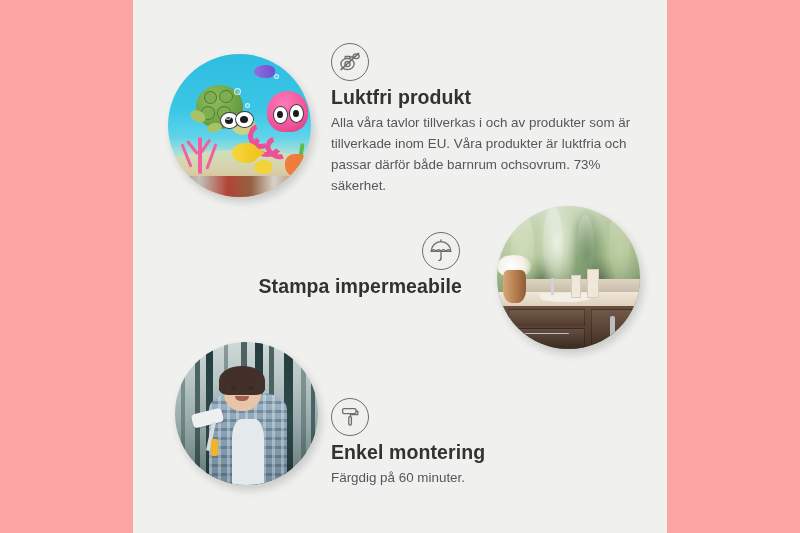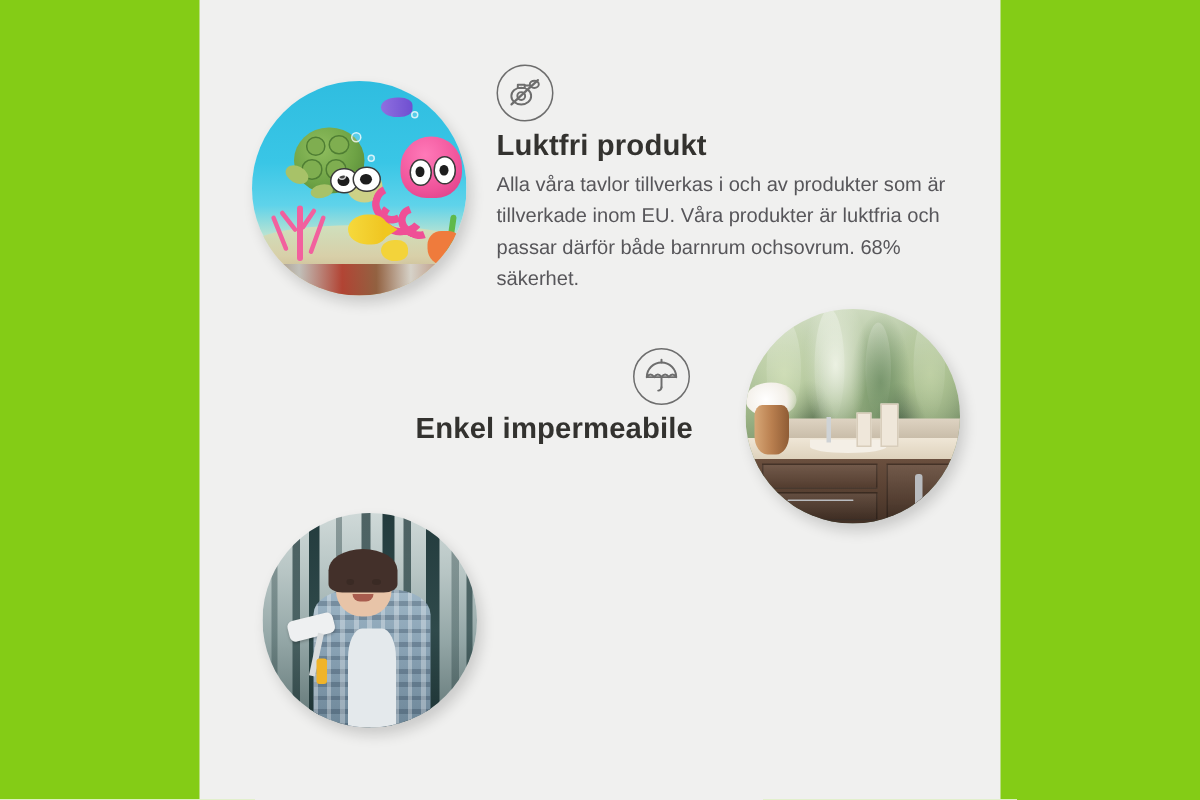--- a/index.html
+++ b/index.html
@@ -9,21 +9,21 @@
     height: 533px;
     overflow: hidden;
     background: #ffffff;
     font-family: "Liberation Sans", sans-serif;
   }
 
   #stage {
     position: relative;
     width: 800px;
     height: 533px;
-    background: #84cc16;
+    background: #fca5a5;
   }
 
   
   .panel {
     position: absolute;
     left: 133px;
     top: 0;
     width: 534px;
     height: 533px;
     background: #f0f0ef;
@@ -431,33 +431,46 @@
         <ellipse cx="10.5" cy="15" rx="6.6" ry="5.6"></ellipse>
         <path d="M8.2 9.6h4.6v-2.1H8.2z"></path>
         <path d="M13.2 8.0h3.2"></path>
         <ellipse cx="19.2" cy="7.2" rx="3.0" ry="2.4"></ellipse>
         <circle cx="10.5" cy="15" r="2.6"></circle>
         <line x1="4.0" y1="20.6" x2="21.6" y2="4.4" stroke-width="1.5"></line>
       </svg>
     </div>
     <div class="txt">
       <div class="feat-title">Luktfri produkt</div>
-      <div class="feat-desc">Alla våra tavlor tillverkas i och av produkter som är tillverkade inom EU. Våra produkter är luktfria och passar därför både barnrum ochsovrum. 68% säkerhet.</div>
+      <div class="feat-desc">Alla våra tavlor tillverkas i och av produkter som är tillverkade inom EU. Våra produkter är luktfria och passar därför både barnrum ochsovrum. 73% säkerhet.</div>
     </div>
   </div>
 
   <div class="feature" id="feature-waterproof">
     <div class="icon-circle">
       <svg width="26" height="26" viewBox="0 0 26 26" fill="none" stroke="#6d6d6d" stroke-width="1.3" stroke-linecap="round" stroke-linejoin="round">
         <path d="M3.2 13.4a9.8 9.8 0 0 1 19.6 0z"></path>
         <path d="M3.2 13.4c1.6-2.4 3.3-2.4 4.9 0 1.6-2.4 3.3-2.4 4.9 0 1.6-2.4 3.3-2.4 4.9 0 1.6-2.4 3.3-2.4 4.9 0"></path>
         <line x1="13" y1="13.4" x2="13" y2="20.2"></line>
         <path d="M13 20.2a2.2 2.2 0 0 1-2.2 2.2"></path>
         <line x1="13" y1="3.6" x2="13" y2="1.8"></line>
       </svg>
     </div>
     <div class="txt">
-      <div class="feat-title">Enkel impermeabile</div>
-    </div>
-  </div>
-
+      <div class="feat-title">Stampa impermeabile</div>
+    </div>
+  </div>
+
+  <div class="feature" id="feature-easy">
+    <div class="icon-circle">
+      <svg width="26" height="26" viewBox="0 0 26 26" fill="none" stroke="#6d6d6d" stroke-width="1.3" stroke-linecap="round" stroke-linejoin="round">
+        <rect x="5.6" y="4.6" width="13.4" height="5.0" rx="1.4"></rect>
+        <path d="M19.0 7.1h1.8v3.6h-7.4v2.0"></path>
+        <rect x="11.8" y="12.7" width="2.6" height="8.4" rx="1.0"></rect>
+      </svg>
+    </div>
+    <div class="txt">
+      <div class="feat-title">Enkel montering</div>
+      <div class="feat-desc">Färgdig på 60 minuter.</div>
+    </div>
+  </div>
 
 </div>
 
 </body></html>

